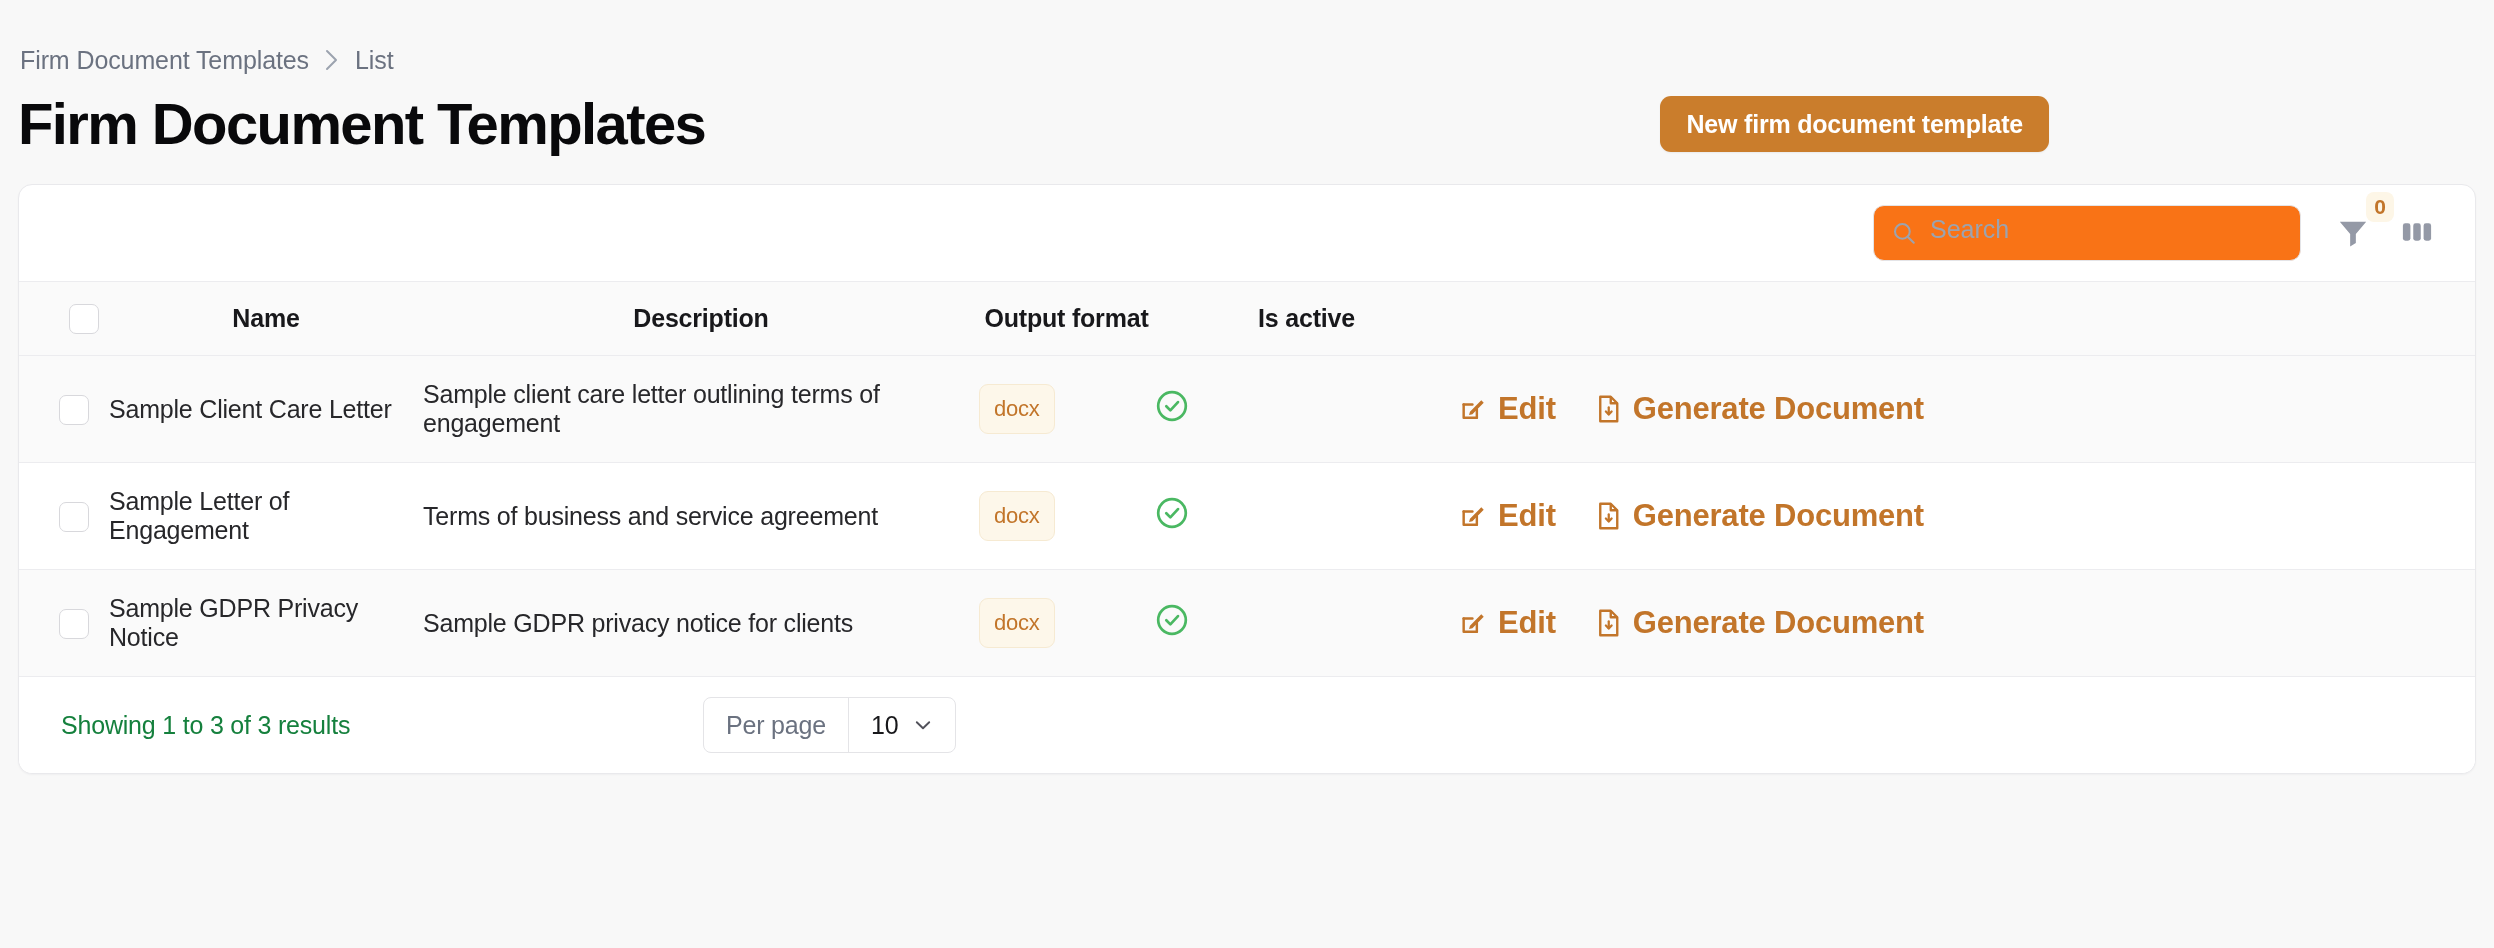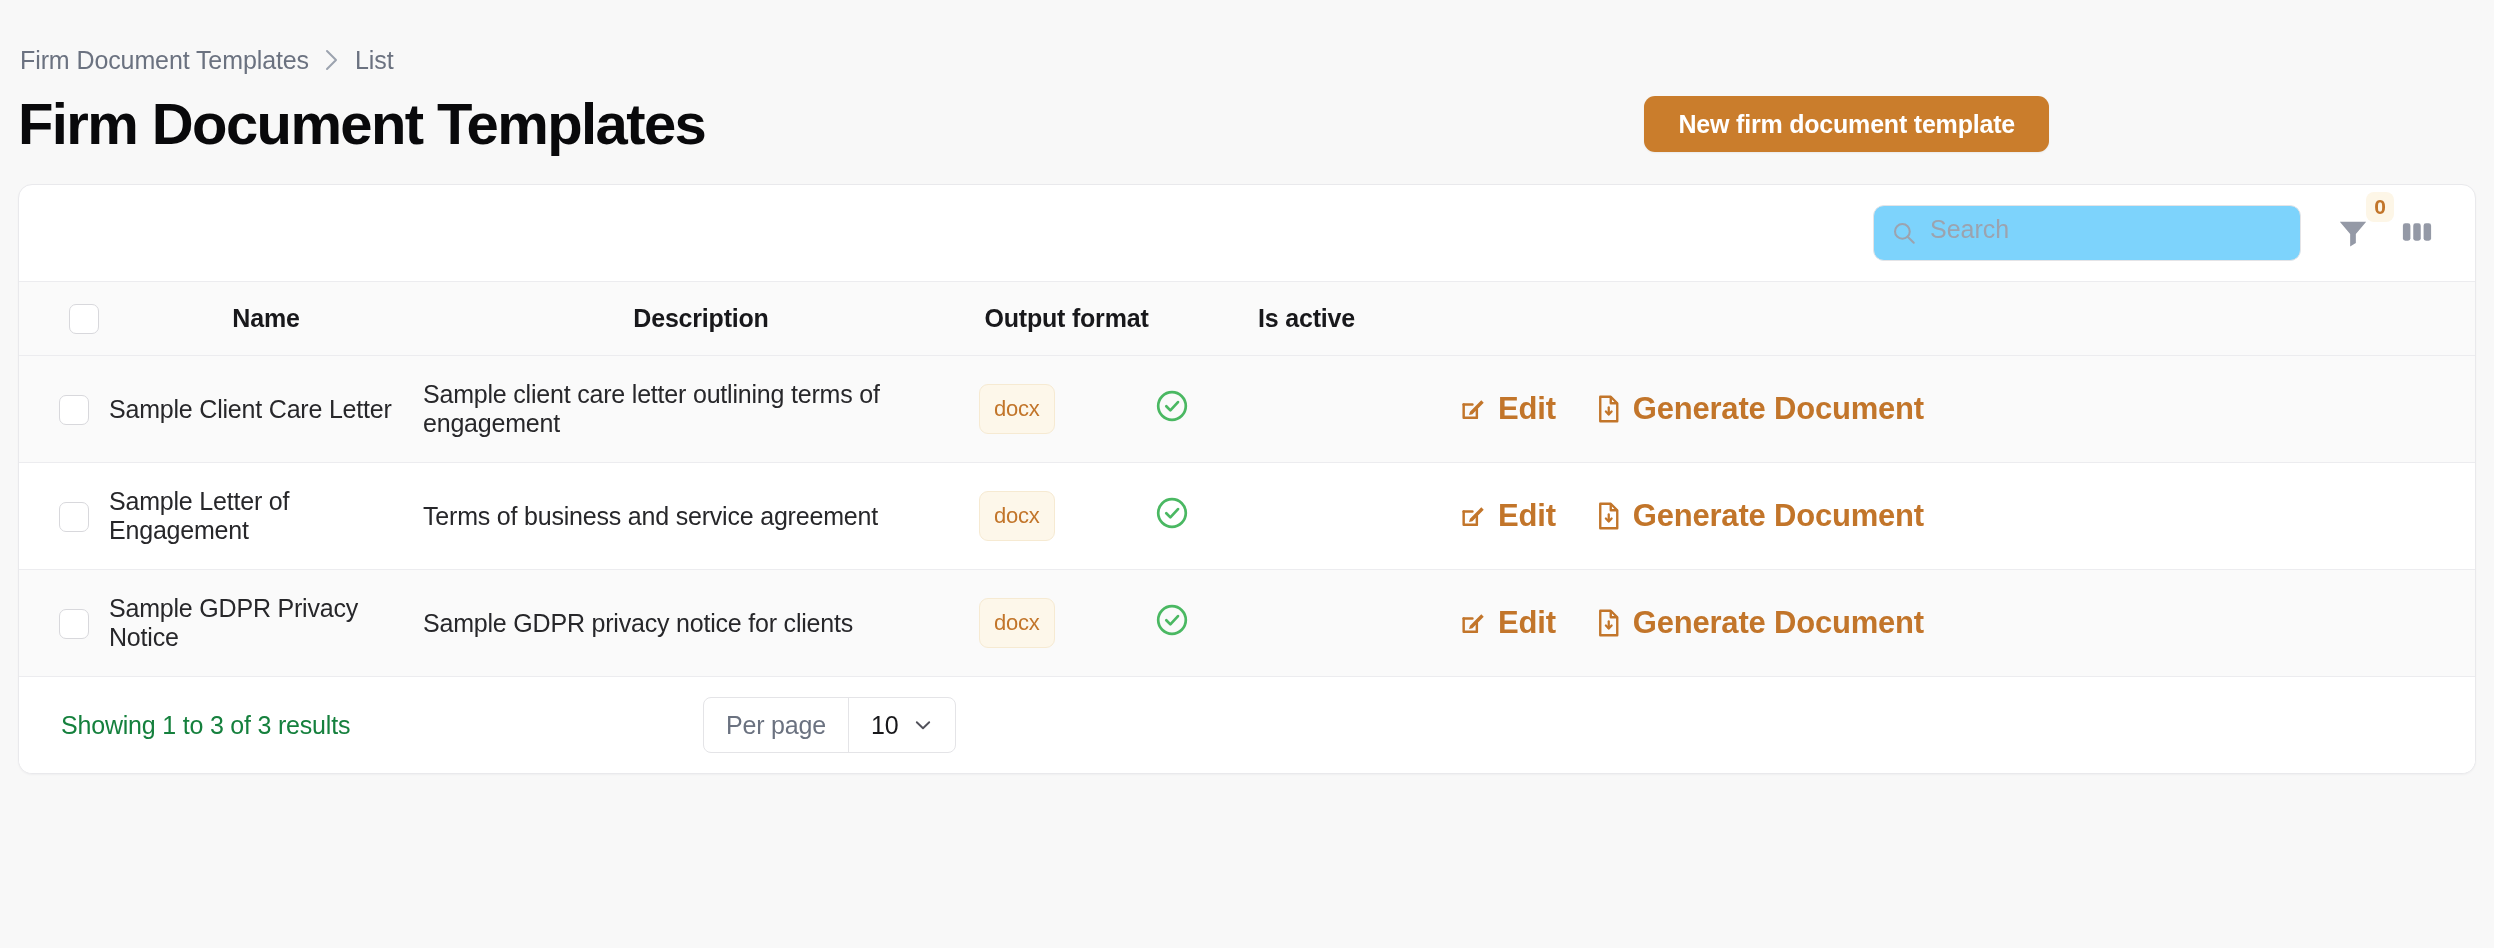--- a/index.html
+++ b/index.html
@@ -54,21 +54,21 @@
   }
   .primary-btn {
     background: #cd7f32;
     background: #ca7d2c;
     color: #ffffff;
     border: none;
     border-radius: 11px;
     font-size: 25px;
     font-weight: 700;
     letter-spacing: -0.2px;
-    padding: 0 34px;
+    padding: 0 26px;
     height: 56px;
     line-height: 56px;
     cursor: pointer;
     font-family: "Liberation Sans", sans-serif;
     white-space: nowrap;
     box-shadow: 0 1px 2px rgba(0,0,0,0.06);
     text-align: center;
   }
 
   
@@ -100,21 +100,21 @@
   .search-input {
     width: 100%;
     height: 100%;
     border: 1px solid #e4e4e7;
     border-radius: 11px;
     padding: 0 16px 8px 56px;
     font-size: 25px;
     color: #3f3f46;
     font-family: "Liberation Sans", sans-serif;
     outline: none;
-    background: #7dd3fc;
+    background: #f97316;
   }
   .search-input::placeholder { color: #9ca3af; }
   .search-icon {
     position: absolute;
     left: 18px;
     top: 50%;
     transform: translateY(-50%);
     width: 26px; height: 26px;
     pointer-events: none;
   }

